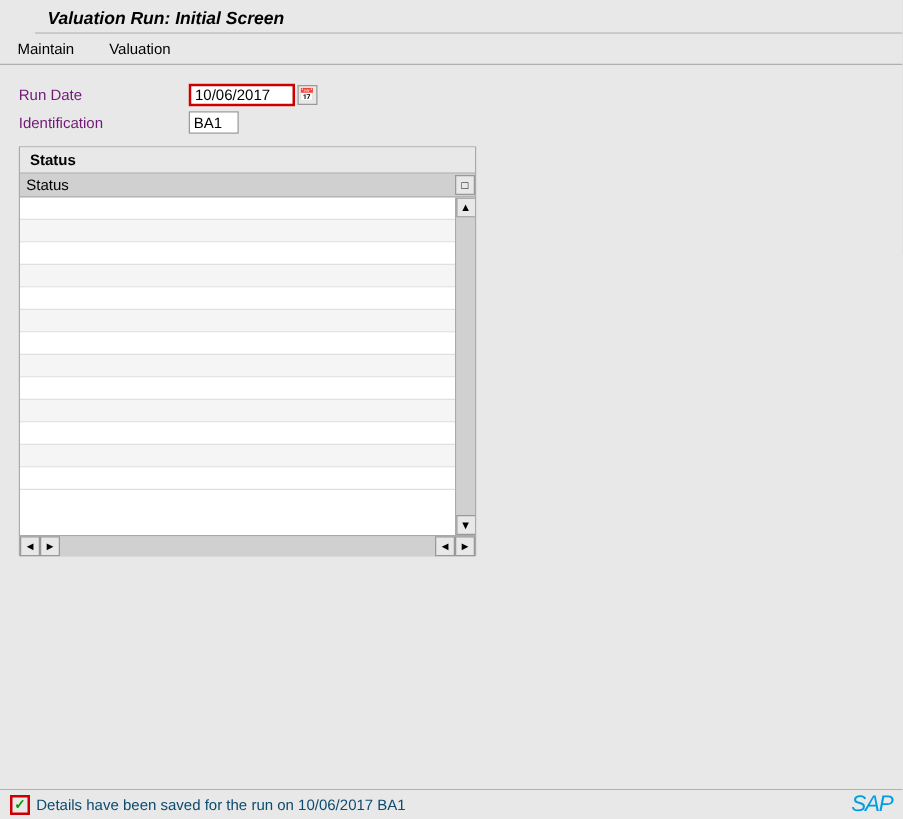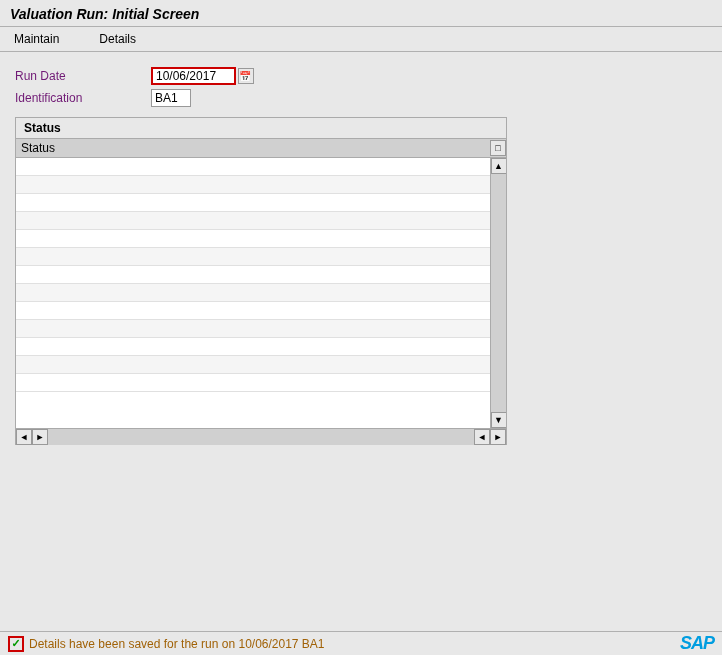--- a/index.html
+++ b/index.html
@@ -17,35 +17,36 @@
       height: 655px;
       background: #e8e8e8;
       display: flex;
       flex-direction: column;
     }
 
     .title-bar {
       background: #e8e8e8;
       padding: 6px 10px 4px 10px;
       border-bottom: 1px solid #b0b0b0;
+      margin-left: 28px;
     }
 
     .title-bar h1 {
       font-size: 14px;
       font-weight: bold;
       font-style: italic;
       color: #000;
     }
 
     .menu-bar {
       background: #e8e8e8;
       padding: 3px 10px;
       border-bottom: 1px solid #b0b0b0;
       display: flex;
-      gap: 32px;
+      gap: 20px;
     }
 
     .menu-item {
       font-size: 12px;
       color: #000;
       cursor: pointer;
       padding: 2px 4px;
     }
 
     .content-area {
@@ -98,21 +99,21 @@
       margin-left: 2px;
       display: flex;
       align-items: center;
       justify-content: center;
       font-size: 10px;
     }
 
     .status-group {
       border: 1px solid #aaa;
       background: #fff;
-      width: 492px;
+      width: 366px;
       margin-top: 5px;
     }
 
     .status-group-legend {
       background: #e8e8e8;
       padding: 3px 8px;
       font-weight: bold;
       font-size: 12px;
       border-bottom: 1px solid #aaa;
     }
@@ -255,43 +256,43 @@
     }
 
     .status-checkmark {
       color: #009900;
       font-size: 11px;
       font-weight: bold;
     }
 
     .status-message-text {
       font-size: 12px;
-      color: #a16207;
+      color: #0c4a6e;
     }
 
     .sap-logo {
       font-size: 18px;
-      font-weight: bold;
+      font-weight: normal;
       color: #009de0;
       font-style: italic;
       letter-spacing: -1px;
     }
   </style>
 </head>
 <body>
 
 <div class="main-window">
 
   <div class="title-bar">
     <h1>Valuation Run: Initial Screen</h1>
   </div>
 
   <div class="menu-bar">
     <span class="menu-item">Maintain</span>
-    <span class="menu-item">Details</span>
+    <span class="menu-item">Valuation</span>
   </div>
 
   <div class="content-area">
 
     <div class="form-section">
       <div class="form-row">
         <span class="form-label">Run Date</span>
         <input class="form-input run-date-input" type="text" value="10/06/2017" style="">
         <button class="calendar-btn">
           <span>📅</span>

